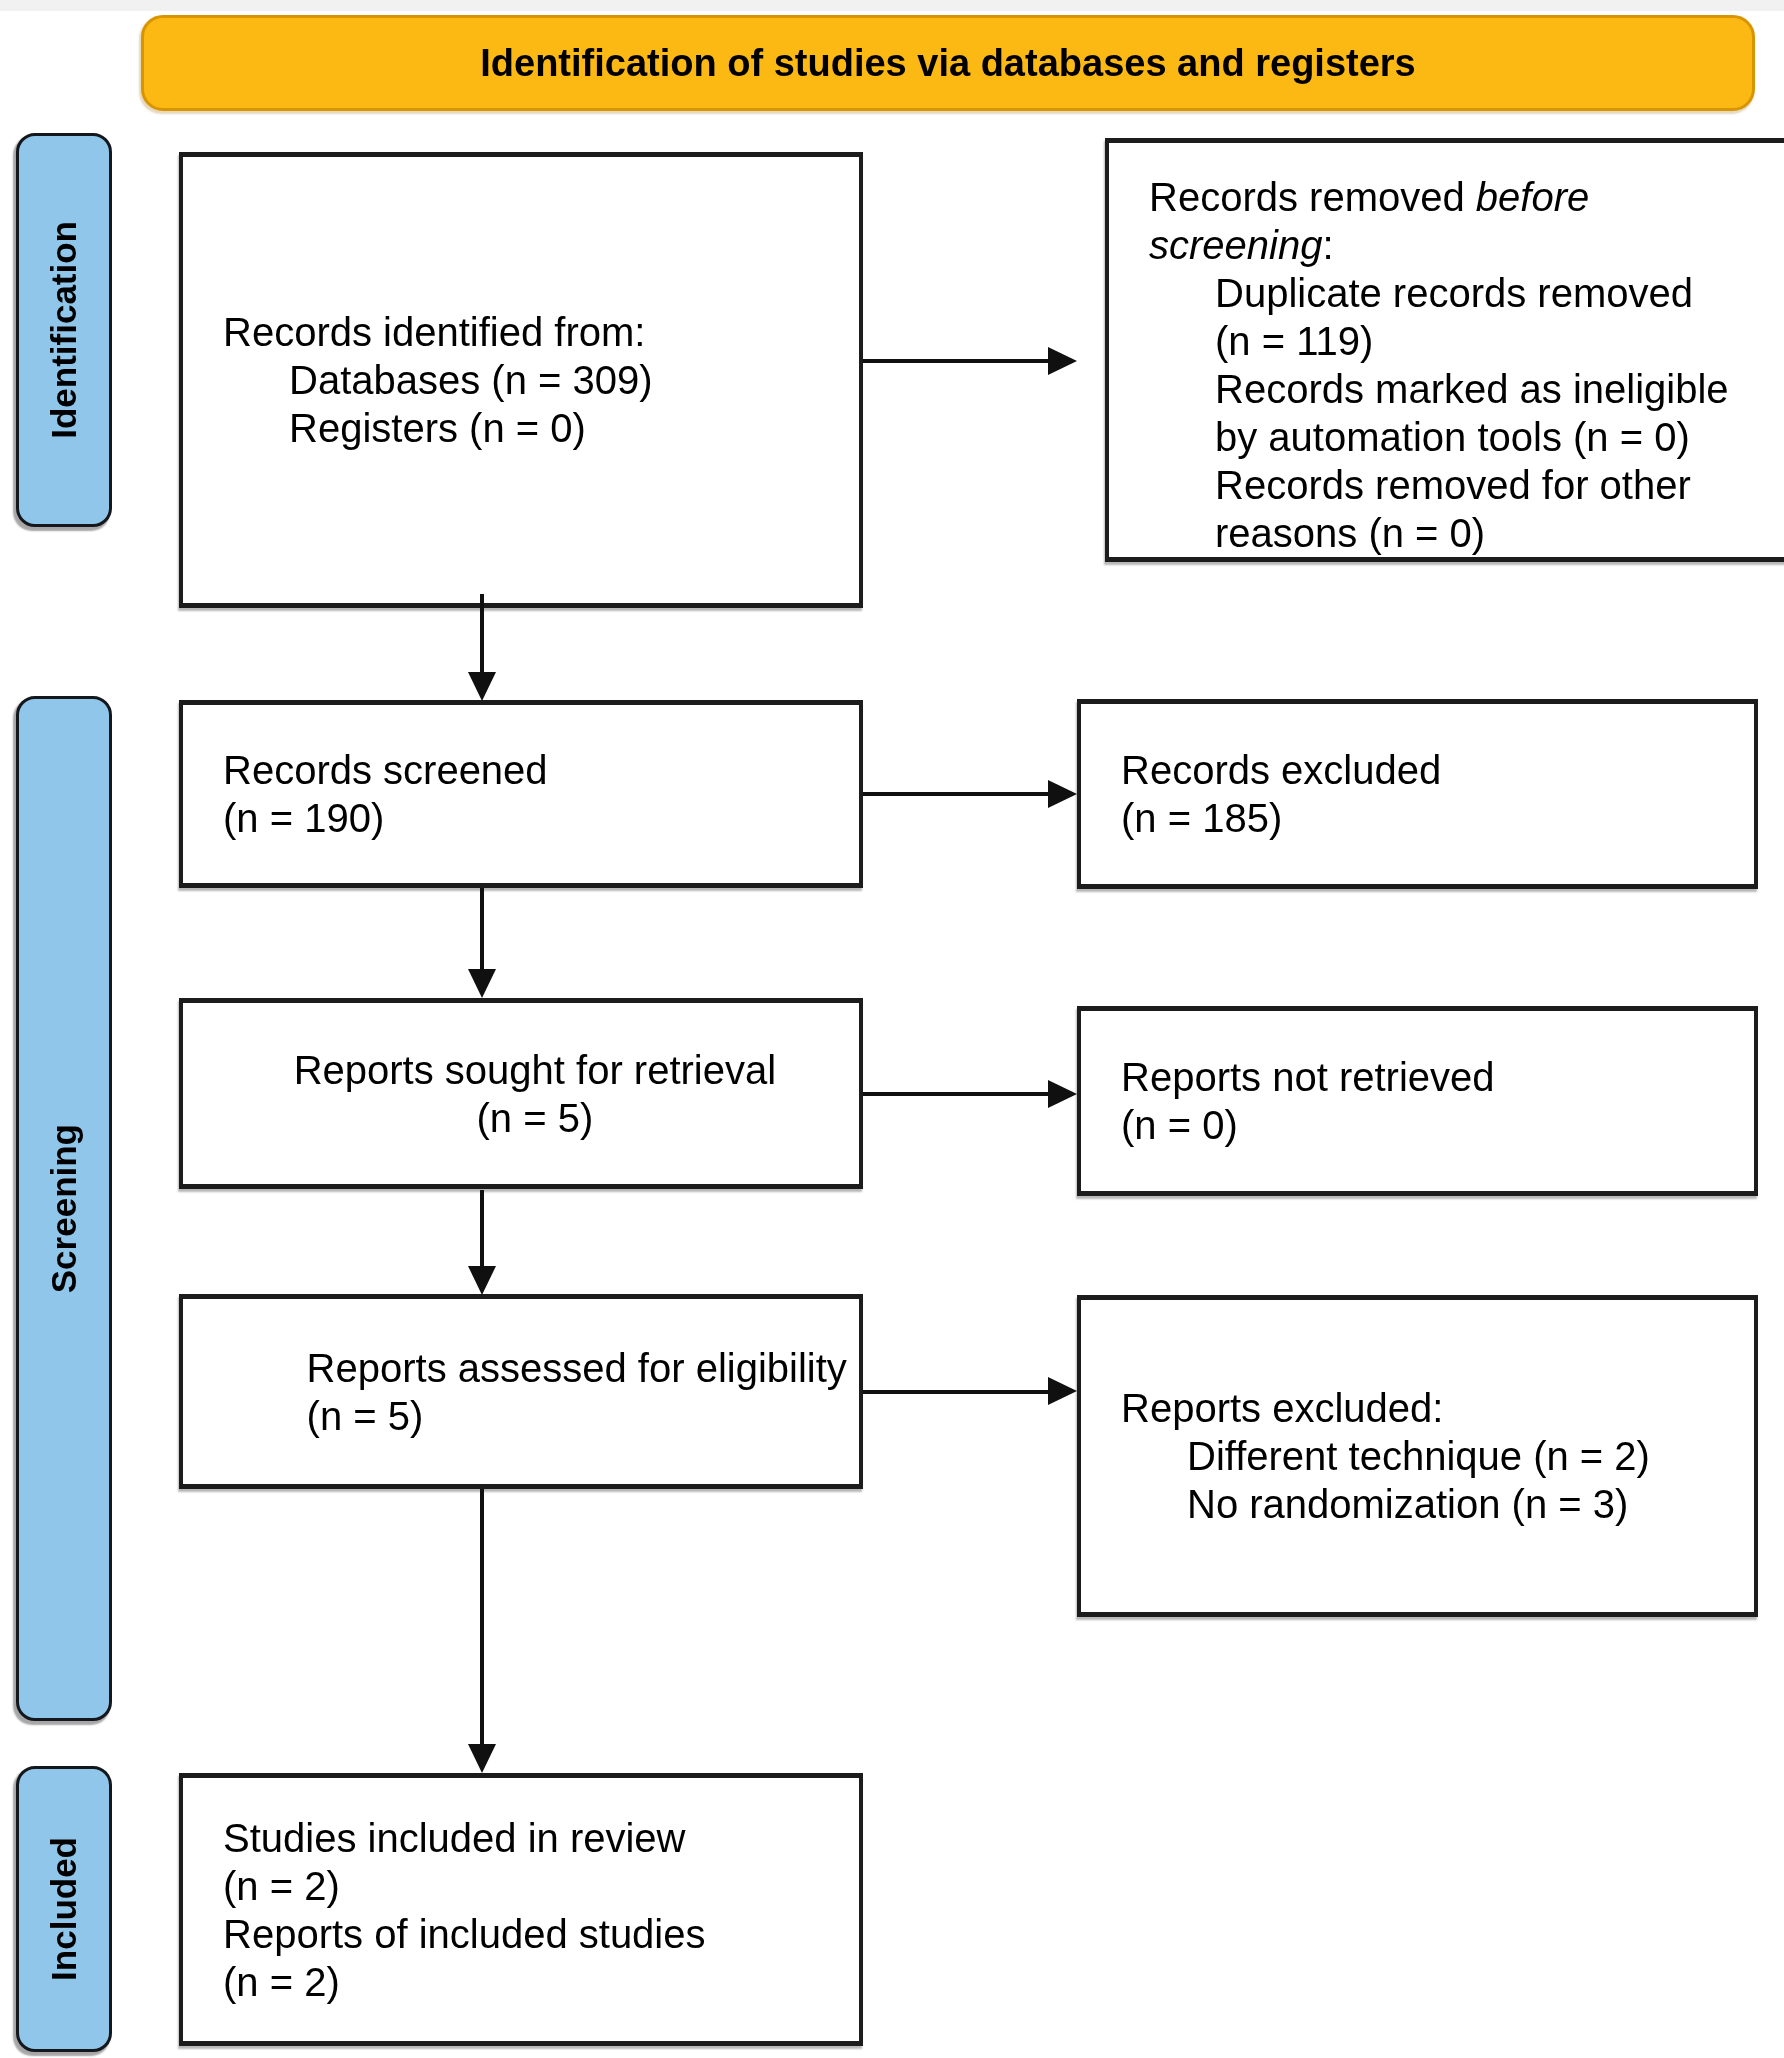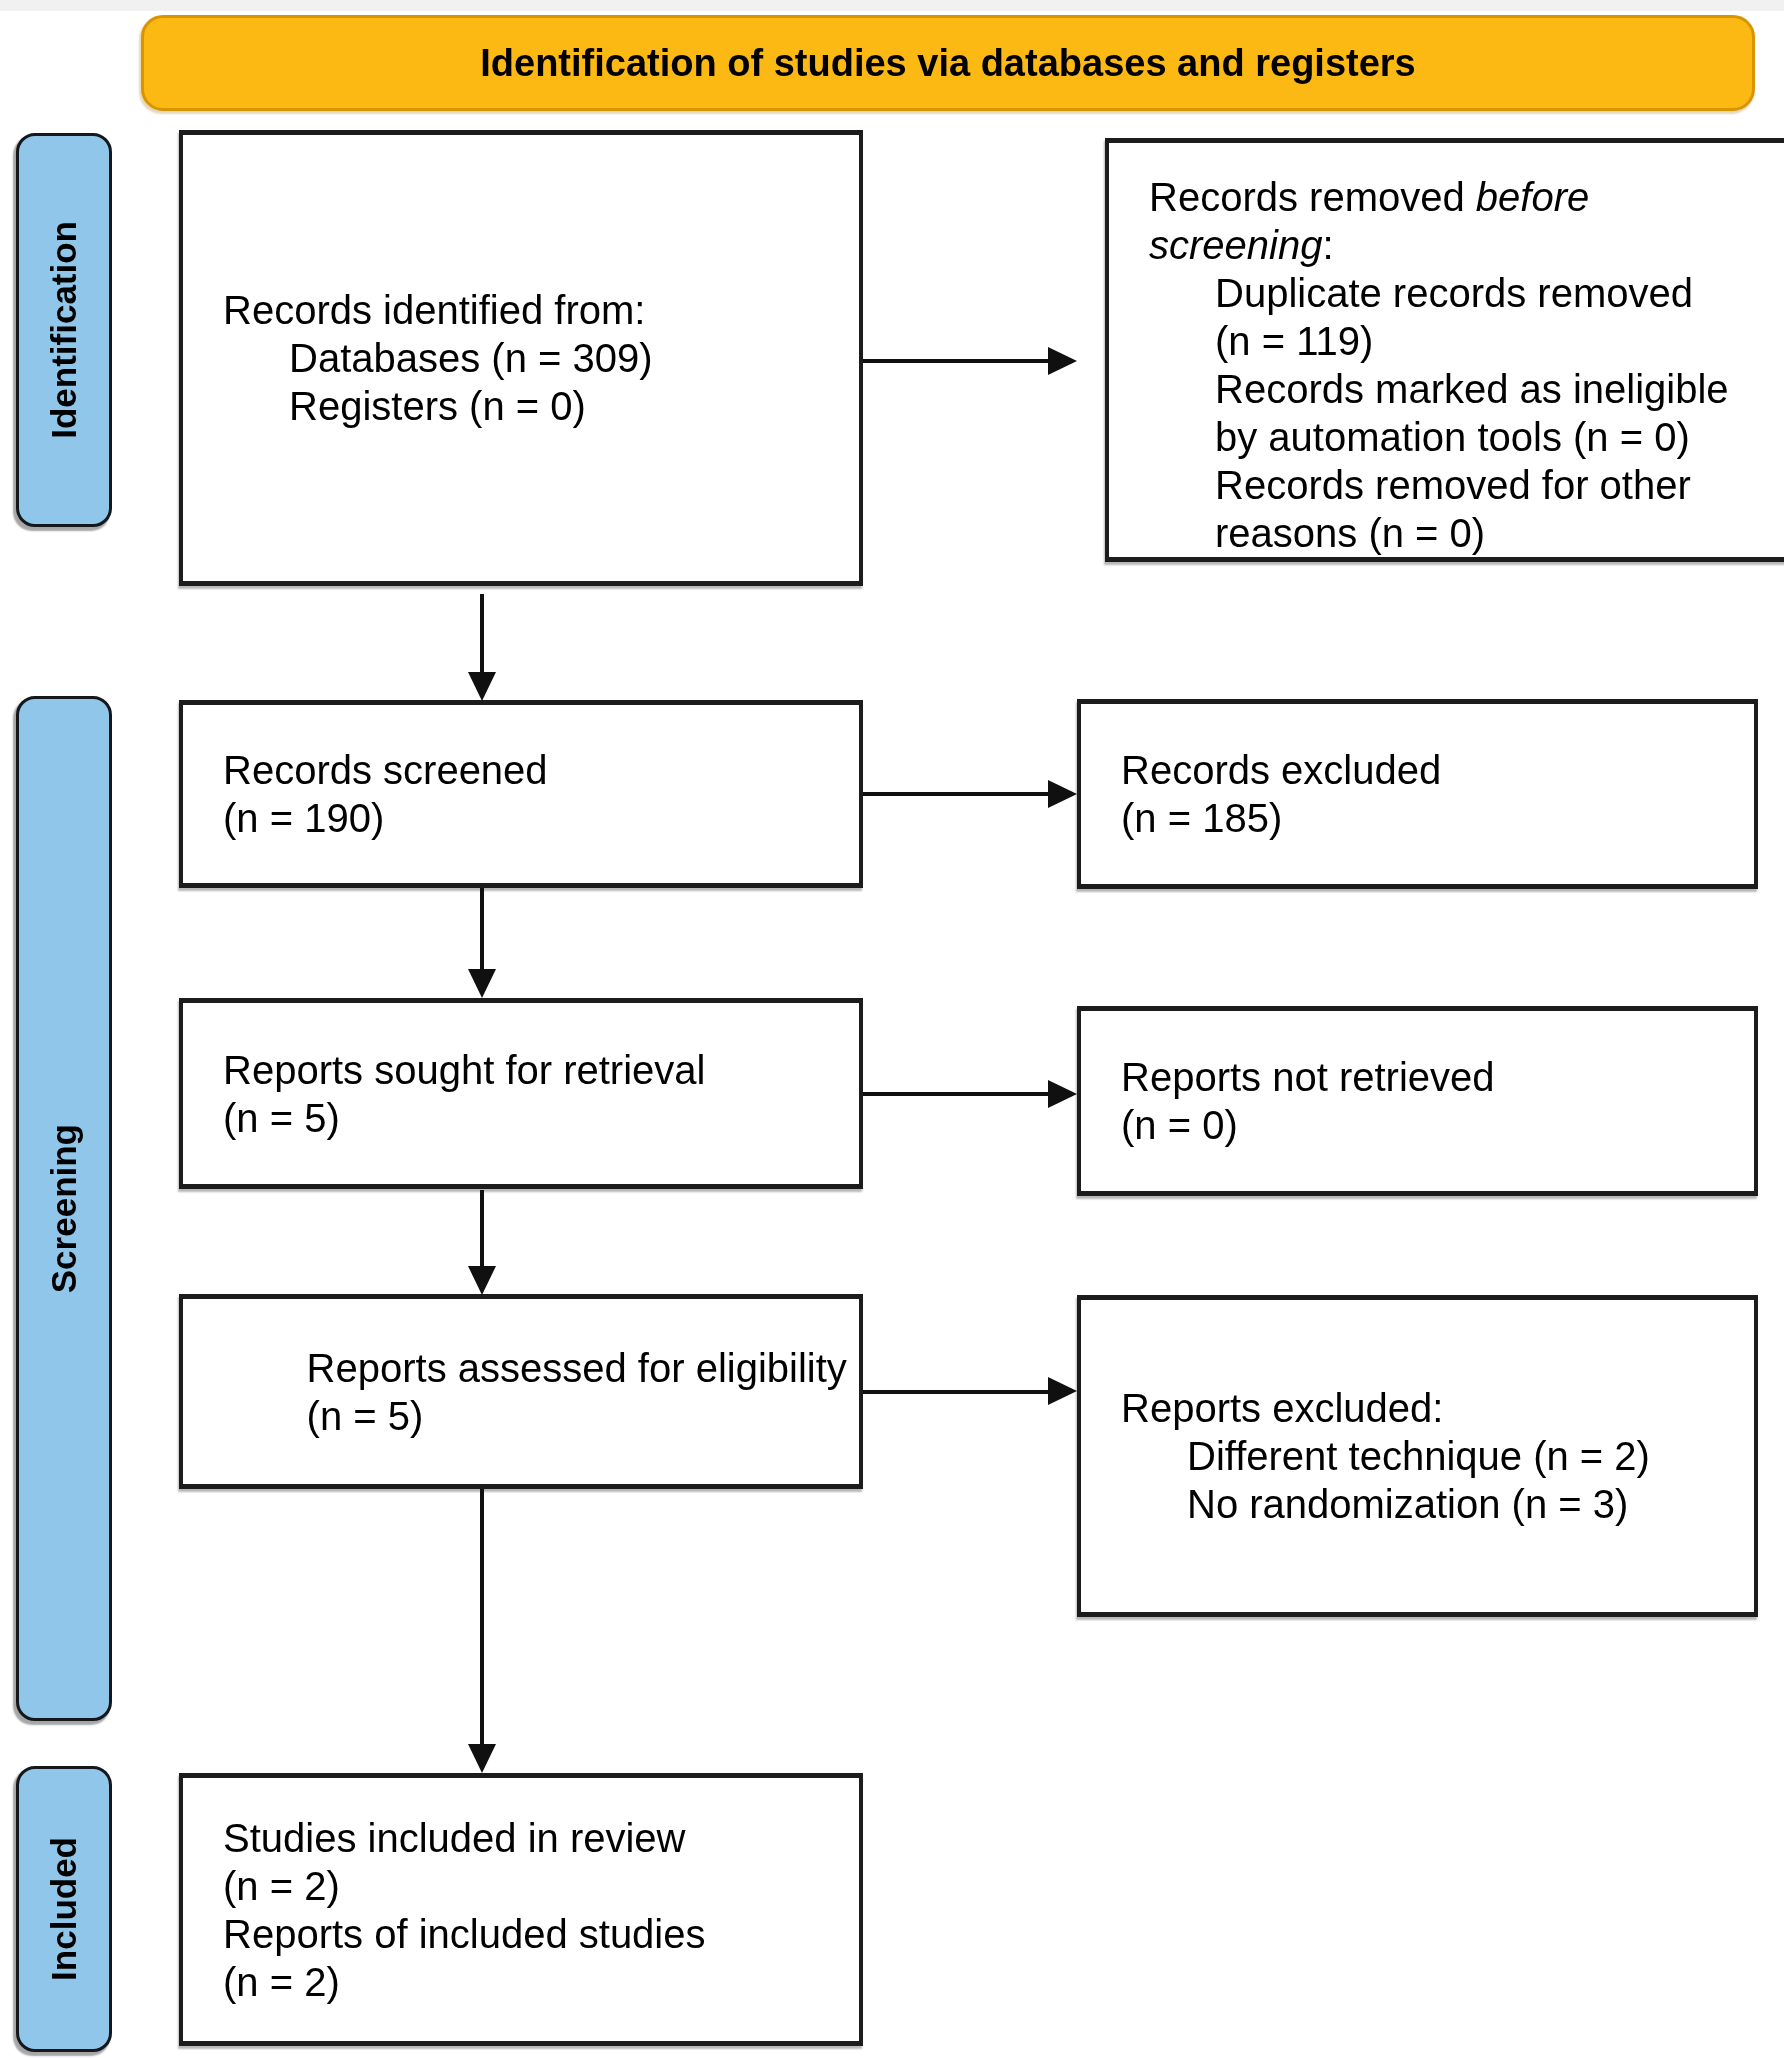--- a/index.html
+++ b/index.html
@@ -85,25 +85,25 @@
     padding-right: 12.2px;
   }
   .line {
     font-size: 40px;
     line-height: 48px;
     color: #010101;
     white-space: nowrap;
   }
   .indent { padding-left: 66px; }
   .it { font-style: italic; }
-  .box-records-identified { left: 179px;  top: 130px;  width: 684px; height: 456px; }
+  .box-records-identified { left: 179px;  top: 152px;  width: 684px; height: 456px; }
   .box-records-removed    { left: 1105px; top: 138px;  width: 773px; height: 424px; justify-content: flex-end; }
   .box-records-screened   { left: 179px;  top: 700px;  width: 684px; height: 188px; }
   .box-records-excluded   { left: 1077px; top: 699px;  width: 681px; height: 190px; }
-  .box-reports-sought     { left: 179px;  top: 998px; width: 684px; height: 191px; }
+  .box-reports-sought     { left: 179px;  top: 998px; width: 684px; height: 191px; text-align: center; }
   .box-reports-not-retrieved { left: 1077px; top: 1006px; width: 681px; height: 190px; }
   .box-reports-assessed   { left: 179px;  top: 1294px; width: 684px; height: 195px; align-items: flex-end; }
   .box-reports-excluded   { left: 1077px; top: 1295px; width: 681px; height: 322px; }
   .box-studies-included   { left: 179px;  top: 1773px; width: 684px; height: 273px; }
   
   .hline { position: absolute; height: 4.4px; background: #101010; }
   .vline { position: absolute; width: 4.4px;  background: #101010; }
   .head-right {
     position: absolute; width: 0; height: 0;
     border-top: 14px solid transparent;

